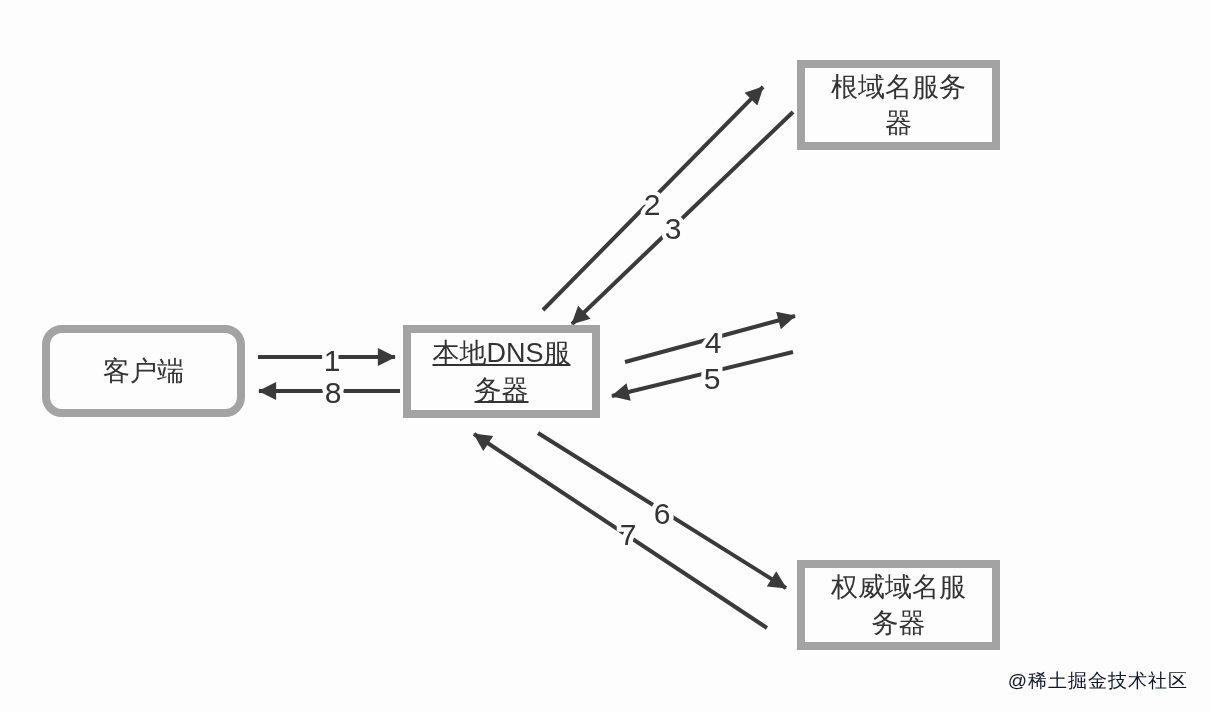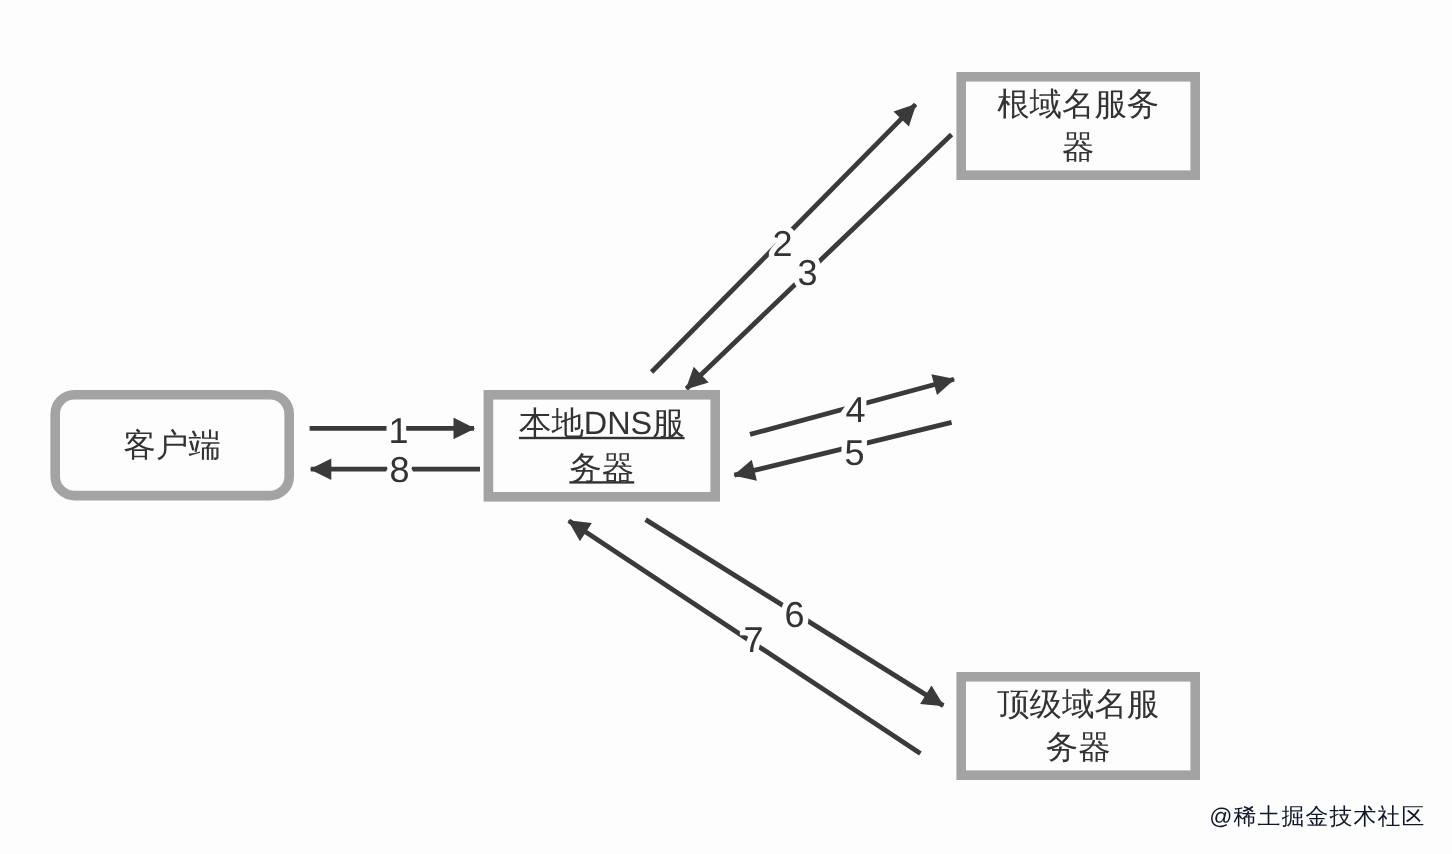--- a/index.html
+++ b/index.html
@@ -102,18 +102,18 @@
   <div class="node-box" id="node-local-dns">
     <span>本地DNS服务器</span>
   </div>
 
   <div class="node-box" id="node-root">
     <span>根域名服务器</span>
   </div>
 
 
   <div class="node-box" id="node-auth">
-    <span>顶级域名服务器</span>
+    <span>权威域名服务器</span>
   </div>
 
   <div class="watermark">@稀土掘金技术社区</div>
 
 </div>
 
 </body></html>

